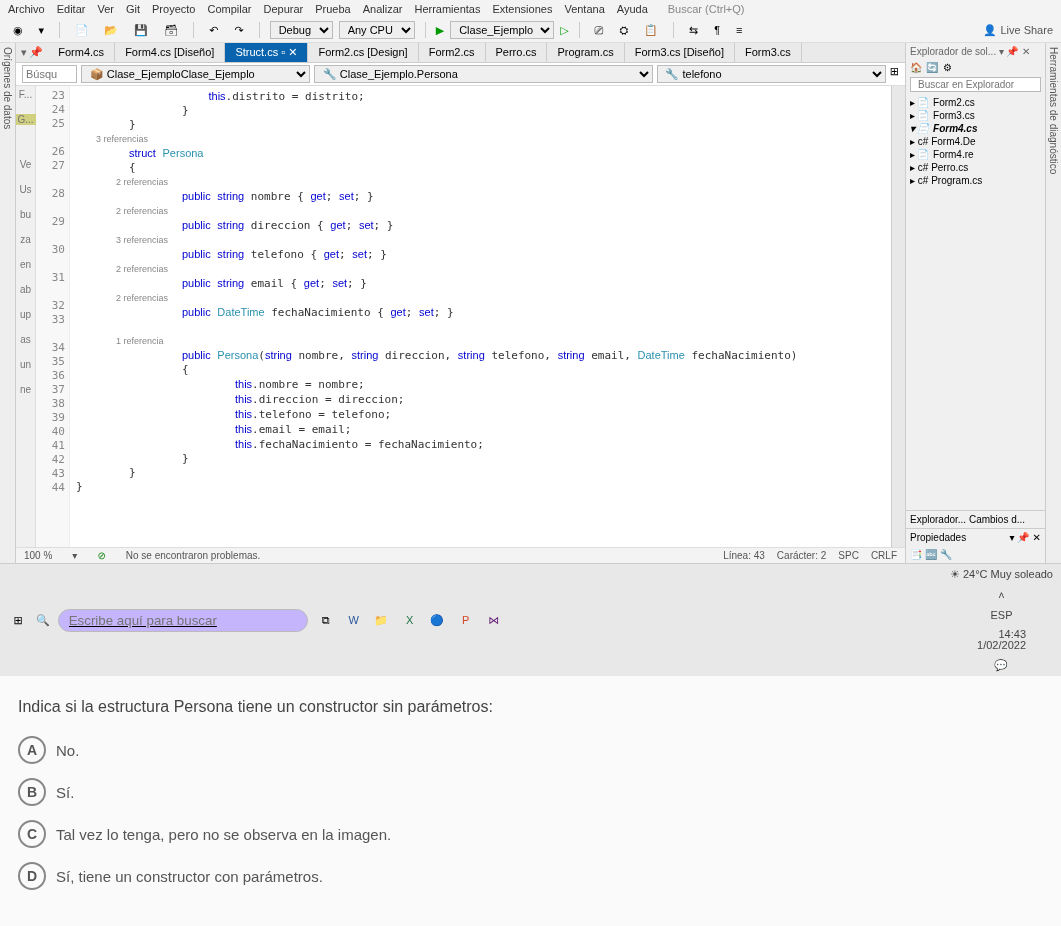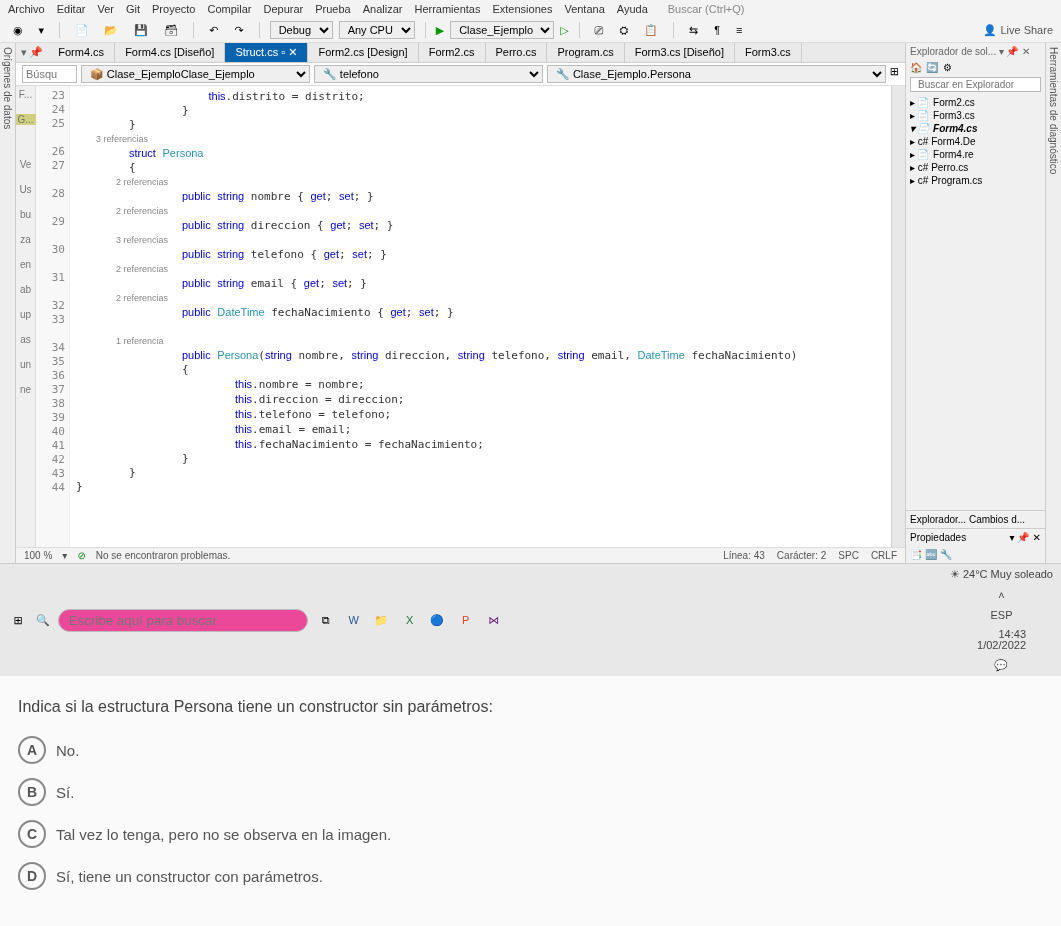--- a/index.html
+++ b/index.html
@@ -20,32 +20,32 @@
   .doc-tab.active{background:#0a64ad; color:#fff;}
   .navbar{display:flex; gap:4px; padding:2px 6px; font-size:11px; border-bottom:1px solid #ddd;}
   .navbar select{font-size:11px; border:1px solid #bbb; padding:1px 4px;}
   .code-area{flex:1; display:flex; overflow:hidden; position:relative;}
   .margin-strip{width:20px;background:#f0f0f0;border-right:1px solid #ddd; font-size:10px; color:#777; padding-top:3px; display:flex; flex-direction:column; align-items:center; gap:14px;}
   .gutter{width:34px; background:#f8f8f8; border-right:1px solid #eee; font-family:Consolas,monospace; font-size:11px; color:#888; text-align:right; padding:3px 4px; line-height:14px;}
   .code{flex:1; font-family:Consolas,monospace; font-size:11px; line-height:14px; padding:3px 6px; color:#333; white-space:pre;}
   .ref{color:#888; font-size:9px;}
   .kw{color:#0000d0;}
   .type{color:#2b91af;}
-  .statusbar{display:flex; align-items:center; gap:10px; font-size:10px; color:#555; padding:2px 8px; background:#f3f3f3; border-top:1px solid #ddd;}
+  .statusbar{display:flex; align-items:center; gap:20px; font-size:10px; color:#555; padding:2px 8px; background:#f3f3f3; border-top:1px solid #ddd;}
   .statusbar .right{margin-left:auto; display:flex; gap:12px;}
   .errortabs{font-size:10px; color:#666; padding:2px 8px; background:#f3f3f3;}
   .vs-bottom{display:flex;align-items:center; background:#1979ca; color:#fff; font-size:10px; padding:2px 8px;}
   .vs-bottom .rgt{margin-left:auto; display:flex; gap:10px; align-items:center;}
   .right-panel{width:140px; background:#f0f0f0; border-left:1px solid #ccc; font-size:10px; display:flex; flex-direction:column;}
   .rp-head{padding:3px 4px; color:#666;}
   .rp-search{margin:2px 4px; border:1px solid #bbb; padding:1px 7px; font-size:10px;}
   .rp-tree{padding:2px 4px; flex:1;}
   .rp-tree div{padding:1px 0;}
   .taskbar{display:flex; align-items:center; background:#e8e8e8; padding:4px 8px; font-size:11px; gap:8px; border-top:1px solid #ccc;}
-  .taskbar .searchbox{background:#ec4899; border:1px solid #bbb; border-radius:12px; padding:3px 10px; width:250px;}
+  .taskbar .searchbox{background:#c4b5fd; border:1px solid #bbb; border-radius:12px; padding:3px 10px; width:250px;text-decoration:underline;}
   .taskbar .tray{margin-left:auto; display:flex; gap:8px; align-items:center; color:#444;flex-direction:column;}
   .tbicon{width:20px;height:20px;display:inline-flex;align-items:center;justify-content:center;border-radius:3px;}
   .question-area{padding:22px 18px; background:#fafafa; flex:0;}
   .question-area .prompt{font-size:16px; color:#444; margin-bottom:20px;}
   .option{display:flex; align-items:center; gap:10px; margin:14px 0; font-size:15px; color:#555;}
   .circle{width:28px;height:28px;border:2px solid #888;border-radius:50%;display:flex;align-items:center;justify-content:center;font-weight:bold;font-size:14px;color:#555;}
   .rp-section{border-top:1px solid #ccc;padding:3px 4px;}
   .scroll-track{width:14px;background:#e8e8e8;border-left:1px solid #ccc;}
 </style>
 </head>
@@ -109,22 +109,22 @@
       <div class="doc-tab">Form2.cs [Design]</div>
       <div class="doc-tab">Form2.cs</div>
       <div class="doc-tab">Perro.cs</div>
       <div class="doc-tab">Program.cs</div>
       <div class="doc-tab">Form3.cs [Diseño]</div>
       <div class="doc-tab">Form3.cs</div>
     </div>
     <div class="navbar">
       <input class="" style="width: 55px; font-size: 11px; border: 1px solid rgb(187, 187, 187); padding: 1px 3px;" placeholder="Búsqu">
       <select style="flex:1"><option>📦 <span>Clase_Ejemplo</span>Clase_Ejemplo</option></select>
+      <select style="flex:1.5"><option>🔧 Clase_Ejemplo.Persona</option></select>
       <select style="flex:1"><option>🔧 telefono</option></select>
-      <select style="flex:1.5"><option>🔧 Clase_Ejemplo.Persona</option></select>
       <span>⊞</span>
     </div>
 
     <div class="code-area">
       <div class="margin-strip">
         <div>F...</div>
         <div style="background:#d0d080;padding:0 2px;">G...</div>
         <div style="height:6px"></div>
         <div>Ve</div>
         <div>Us</div>

